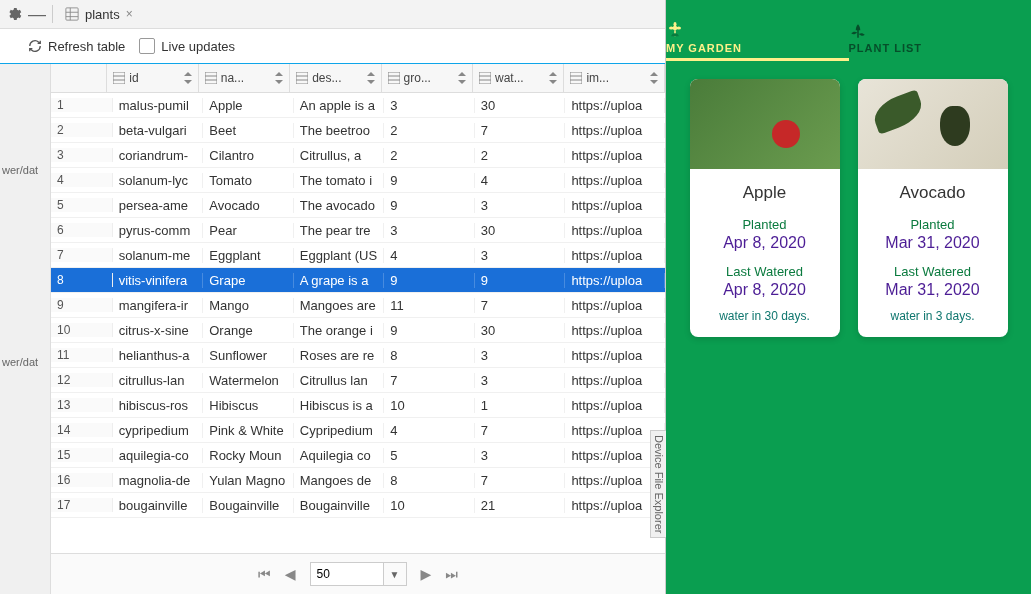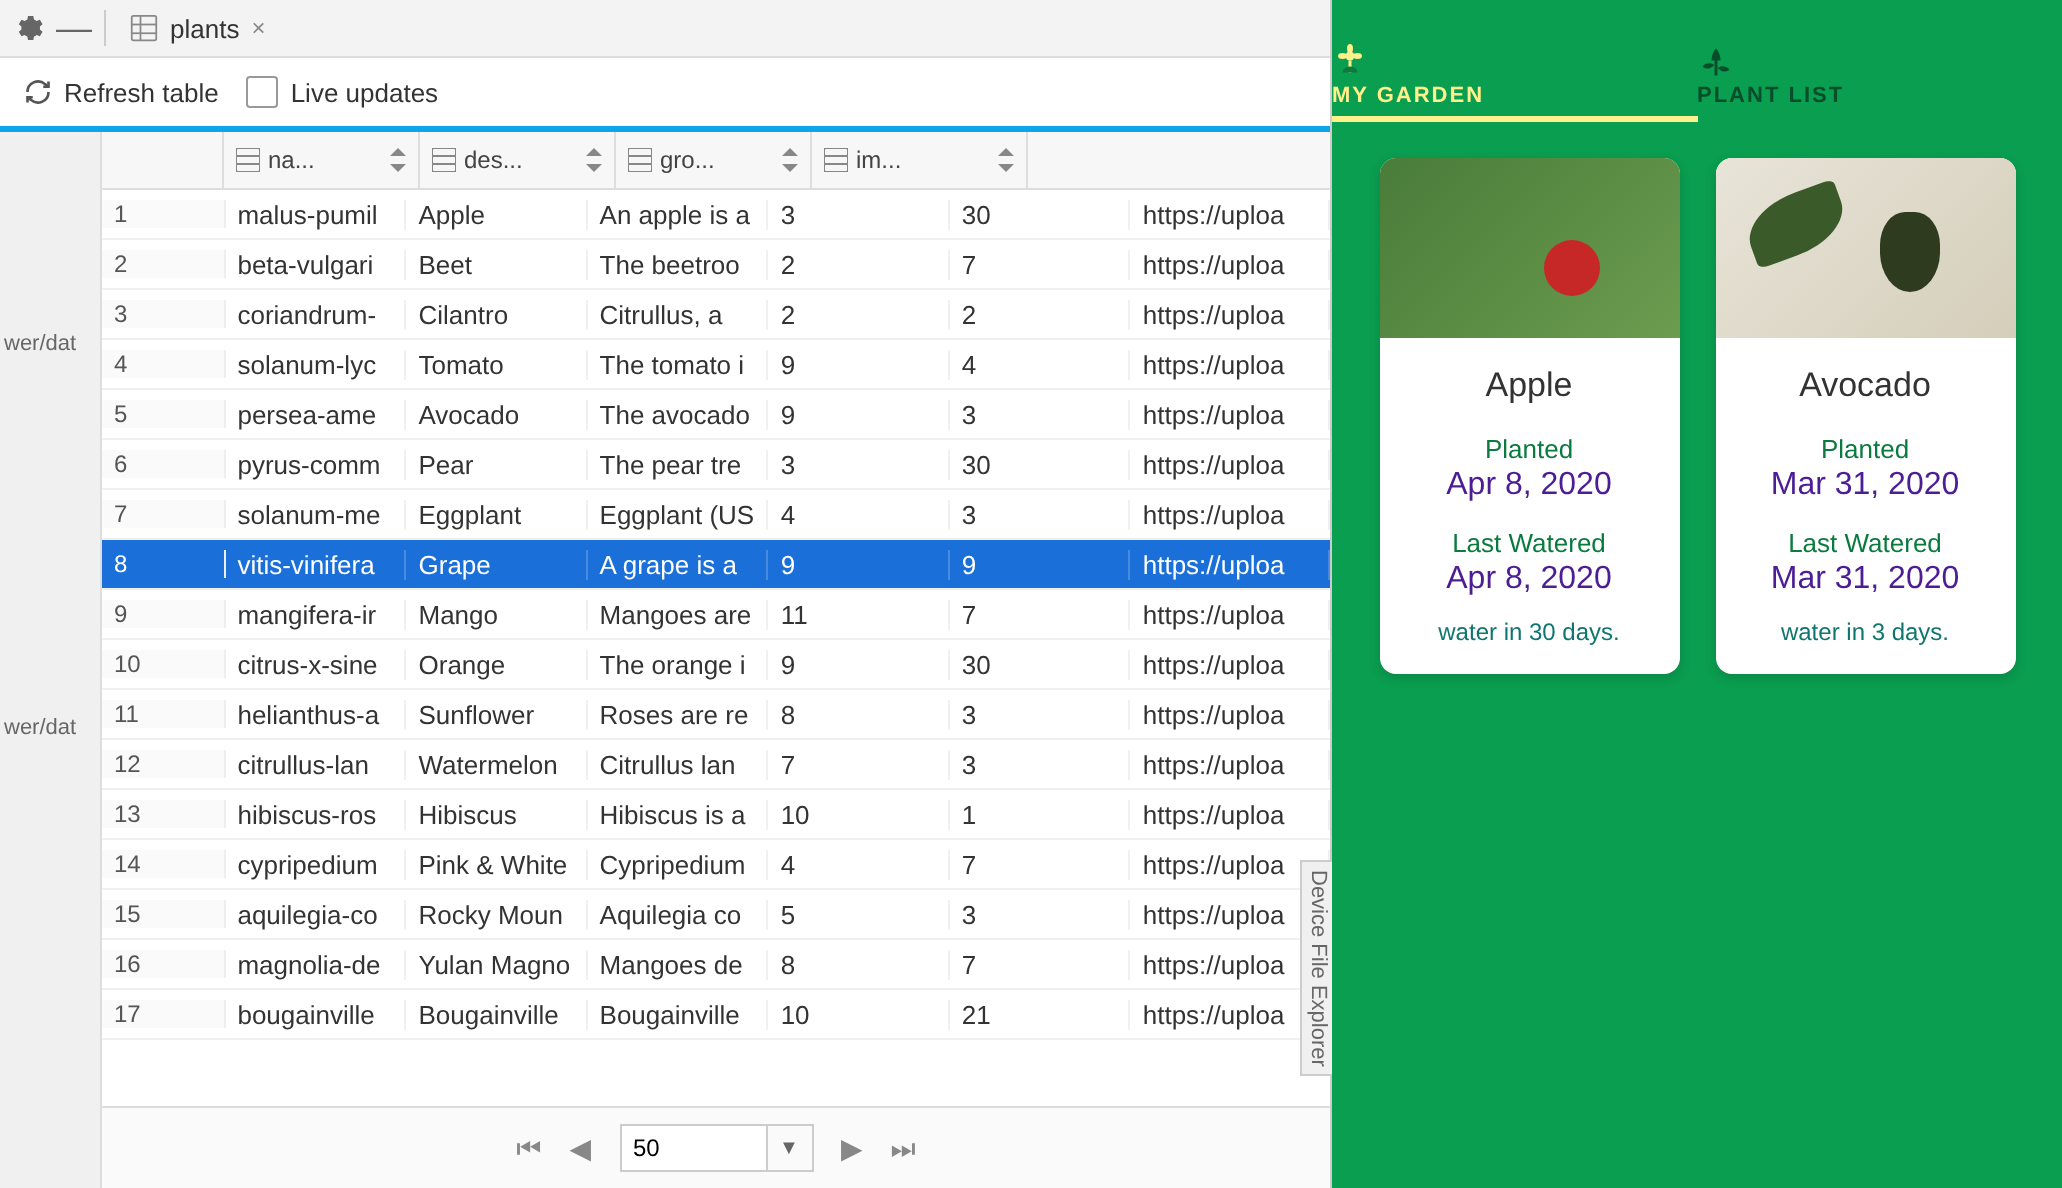--- a/index.html
+++ b/index.html
@@ -5,21 +5,21 @@
 html,body{margin:0;padding:0;font-family:-apple-system,BlinkMacSystemFont,"Segoe UI",sans-serif;font-size:13px;color:#333;background:#f5f5f5;height:594px;width:1031px;overflow:hidden}
 .root{display:flex;height:594px;width:1031px}
 .left{width:665px;display:flex;flex-direction:column;background:#fff;border-right:1px solid #ccc}
 .topbar{height:28px;display:flex;align-items:center;border-bottom:1px solid #ddd;background:#f3f3f3}
 .gear{width:16px;height:16px;margin:0 6px;color:#666}
 .minus{width:14px;text-align:center;color:#666;margin-right:6px;font-size:18px;line-height:14px}
 .divider-v{width:1px;height:18px;background:#ccc;margin:0 4px}
 .tab{display:flex;padding:4px 8px;gap:6px}
 .tab-close{color:#888;font-size:12px}
 .tab-icon{width:14px;height:14px}
-.toolbar{height:34px;display:flex;align-items:center;padding:0 12px;gap:14px;border-bottom:3px solid #0ea5e9;background:#fff}
+.toolbar{height:34px;display:flex;align-items:center;padding:0 28px;gap:14px;border-bottom:1px solid #0ea5e9;background:#fff}
 .refresh{display:flex;align-items:center;gap:6px}
 .refresh-icon{width:14px;height:14px}
 .chk{width:14px;height:14px;border:1px solid #999;border-radius:2px}
 .grid-wrap{flex:1;display:flex;overflow:hidden}
 .gutter{width:50px;background:#f0f0f0;border-right:1px solid #ddd;font-size:11px;color:#666;overflow:hidden}
 .gutter div{height:24px;padding:4px 2px;white-space:nowrap;overflow:hidden}
 .grid{flex:1;display:flex;flex-direction:column;overflow:hidden}
 .head-row{display:flex;height:28px;background:#f7f7f7;border-bottom:1px solid #ddd}
 .row-num-head{width:60px;border-right:1px solid #ddd}
 .col-head{display:flex;align-items:center;padding:0 6px;border-right:1px solid #ddd;font-size:12px;color:#444;gap:4px;overflow:hidden}
@@ -116,20 +116,35 @@
           <div></div>
           <div></div>
           <div></div>
           <div></div>
           <div>wer/dat</div>
           <div></div>
         </div>
       <div class="grid">
         <div class="head-row" id="headRow">
           <div class="row-num-head"></div>
+        <div class="col-head c-id">
+              <span class="col-icon">
+                <svg viewBox="0 0 12 12" fill="#888">
+                  <rect x="0" y="0" width="12" height="12" rx="1" fill="none" stroke="#888"></rect>
+                  <line x1="0" y1="4" x2="12" y2="4" stroke="#888"></line>
+                  <line x1="0" y1="8" x2="12" y2="8" stroke="#888"></line>
+                </svg>
+              </span>
+              <span>id</span>
+              <span class="sort-icon">
+                <svg viewBox="0 0 8 12" fill="#888">
+                  <path d="M4 0L0 4h8zM4 12L0 8h8z"></path>
+                </svg>
+              </span>
+            </div>
             <div class="col-head c-name">
               <span class="col-icon">
                 <svg viewBox="0 0 12 12" fill="#888">
                   <rect x="0" y="0" width="12" height="12" rx="1" fill="none" stroke="#888"></rect>
                   <line x1="0" y1="4" x2="12" y2="4" stroke="#888"></line>
                   <line x1="0" y1="8" x2="12" y2="8" stroke="#888"></line>
                 </svg>
               </span>
               <span>na...</span>
               <span class="sort-icon">
@@ -155,20 +170,35 @@
             </div>
             <div class="col-head c-grow">
               <span class="col-icon">
                 <svg viewBox="0 0 12 12" fill="#888">
                   <rect x="0" y="0" width="12" height="12" rx="1" fill="none" stroke="#888"></rect>
                   <line x1="0" y1="4" x2="12" y2="4" stroke="#888"></line>
                   <line x1="0" y1="8" x2="12" y2="8" stroke="#888"></line>
                 </svg>
               </span>
               <span>gro...</span>
+              <span class="sort-icon">
+                <svg viewBox="0 0 8 12" fill="#888">
+                  <path d="M4 0L0 4h8zM4 12L0 8h8z"></path>
+                </svg>
+              </span>
+            </div>
+            <div class="col-head c-water">
+              <span class="col-icon">
+                <svg viewBox="0 0 12 12" fill="#888">
+                  <rect x="0" y="0" width="12" height="12" rx="1" fill="none" stroke="#888"></rect>
+                  <line x1="0" y1="4" x2="12" y2="4" stroke="#888"></line>
+                  <line x1="0" y1="8" x2="12" y2="8" stroke="#888"></line>
+                </svg>
+              </span>
+              <span>wat...</span>
               <span class="sort-icon">
                 <svg viewBox="0 0 8 12" fill="#888">
                   <path d="M4 0L0 4h8zM4 12L0 8h8z"></path>
                 </svg>
               </span>
             </div>
             <div class="col-head c-img">
               <span class="col-icon">
                 <svg viewBox="0 0 12 12" fill="#888">
                   <rect x="0" y="0" width="12" height="12" rx="1" fill="none" stroke="#888"></rect>

